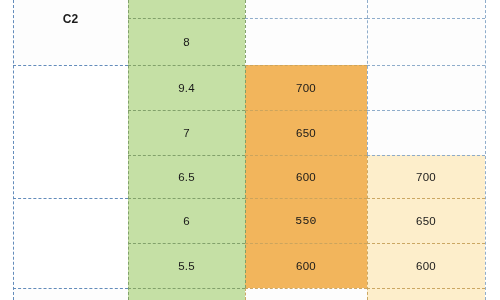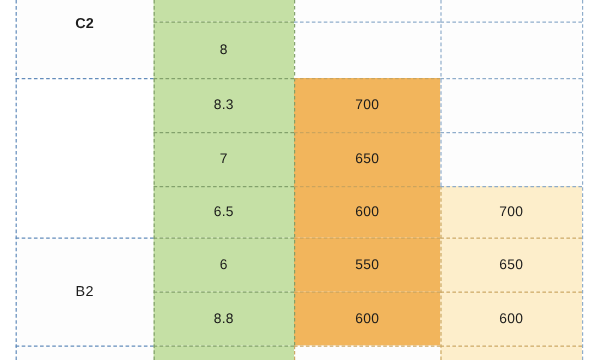--- a/index.html
+++ b/index.html
@@ -82,39 +82,38 @@
   }
 </style>
 </head>
 <body>
 
 <div id="sheet">
 
   <div class="cell fill-white label label-bold" style="left:13px; top:-27px; width:115px; height:92px;">C2</div>
 
 
-  <div class="cell fill-white label" style="left:13px; top:198px; width:115px; height:90px;">B2</div>
 
   <div class="cell fill-white" style="left:13px; top:288px; width:115px; height:40px;"></div>
 
   <div class="cell fill-green" style="left:128px; top:-28px; width:117px; height:46px;">8.5</div>
   <div class="cell fill-green" style="left:128px; top:18px; width:117px; height:47px;">8</div>
-  <div class="cell fill-green" style="left:128px; top:65px; width:117px; height:45px;">8.3</div>
+  <div class="cell fill-green" style="left:128px; top:65px; width:117px; height:45px;">9.4</div>
   <div class="cell fill-green" style="left:128px; top:110px; width:117px; height:45px;">7</div>
   <div class="cell fill-green" style="left:128px; top:155px; width:117px; height:43px;">6.5</div>
   <div class="cell fill-green" style="left:128px; top:198px; width:117px; height:45px;">6</div>
-  <div class="cell fill-green" style="left:128px; top:243px; width:117px; height:45px;">8.8</div>
+  <div class="cell fill-green" style="left:128px; top:243px; width:117px; height:45px;">5.5</div>
   <div class="cell fill-green" style="left:128px; top:288px; width:117px; height:40px;"></div>
 
   <div class="cell fill-white" style="left:245px; top:-28px; width:122px; height:46px;"></div>
   <div class="cell fill-white" style="left:245px; top:18px; width:122px; height:47px;"></div>
   <div class="cell fill-orange" style="left:245px; top:65px; width:122px; height:45px;">700</div>
   <div class="cell fill-orange" style="left:245px; top:110px; width:122px; height:45px;">650</div>
   <div class="cell fill-orange" style="left:245px; top:155px; width:122px; height:43px;">600</div>
-  <div class="cell fill-orange" style="left:245px; top:198px; width:122px; height:45px;">550</div>
+  <div class="cell fill-orange" style="left:245px; top:198px; width:122px; height:45px;font-family:Liberation Mono, monospace;">550</div>
   <div class="cell fill-orange" style="left:245px; top:243px; width:122px; height:45px;">600</div>
   <div class="cell fill-white" style="left:245px; top:288px; width:122px; height:40px;"></div>
 
   <div class="cell fill-white" style="left:367px; top:-28px; width:118px; height:46px;"></div>
   <div class="cell fill-white" style="left:367px; top:18px; width:118px; height:47px;"></div>
   <div class="cell fill-white" style="left:367px; top:65px; width:118px; height:45px;"></div>
   <div class="cell fill-white" style="left:367px; top:110px; width:118px; height:45px;"></div>
   <div class="cell fill-cream" style="left:367px; top:155px; width:118px; height:43px;">700</div>
   <div class="cell fill-cream" style="left:367px; top:198px; width:118px; height:45px;">650</div>
   <div class="cell fill-cream" style="left:367px; top:243px; width:118px; height:45px;">600</div>

